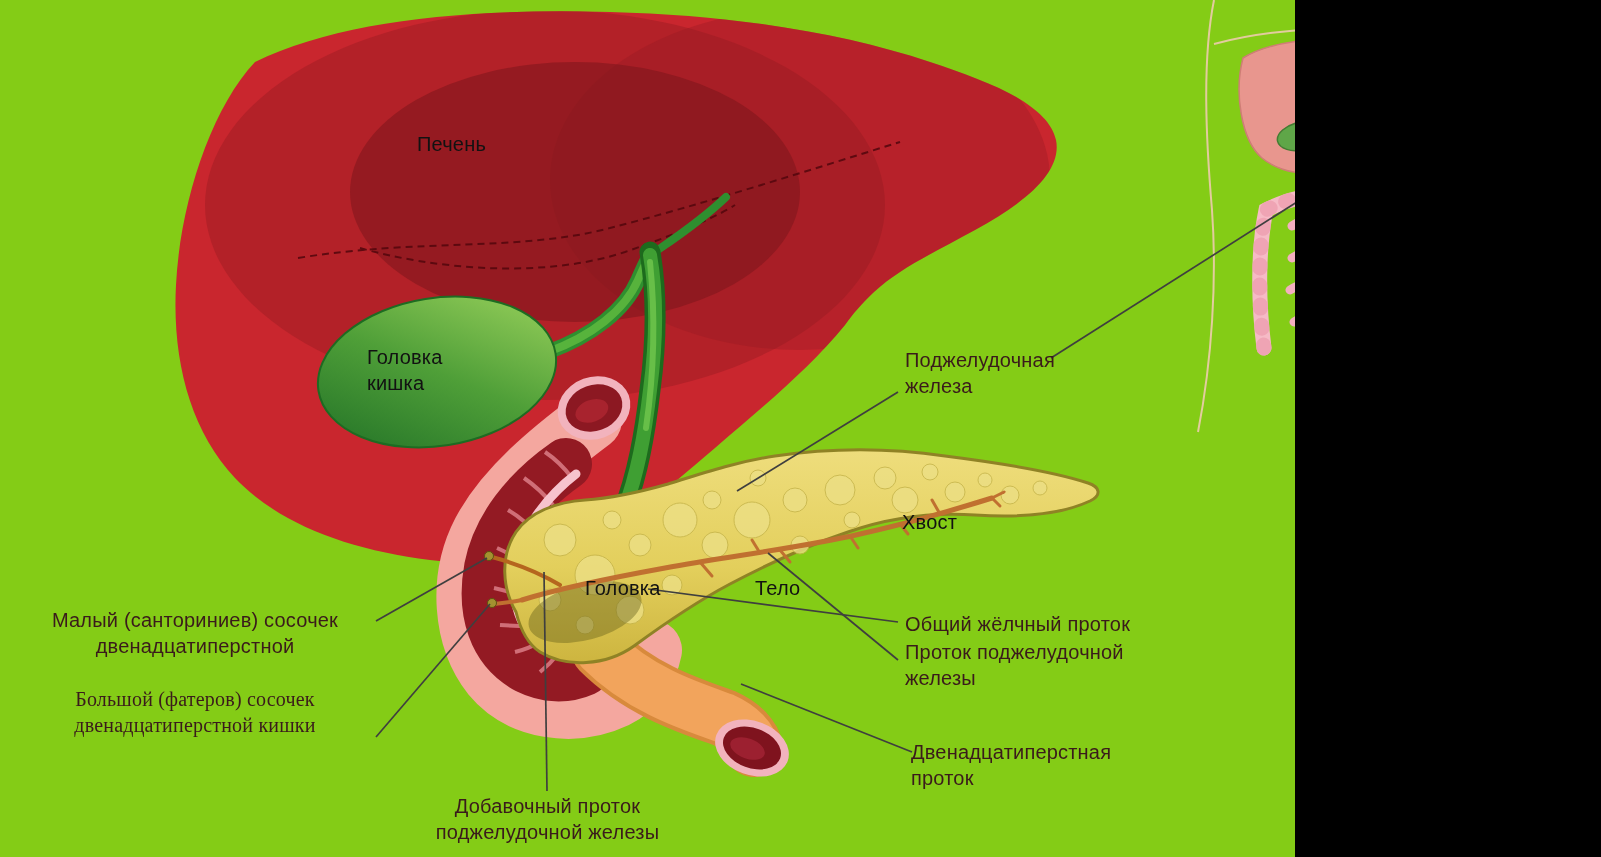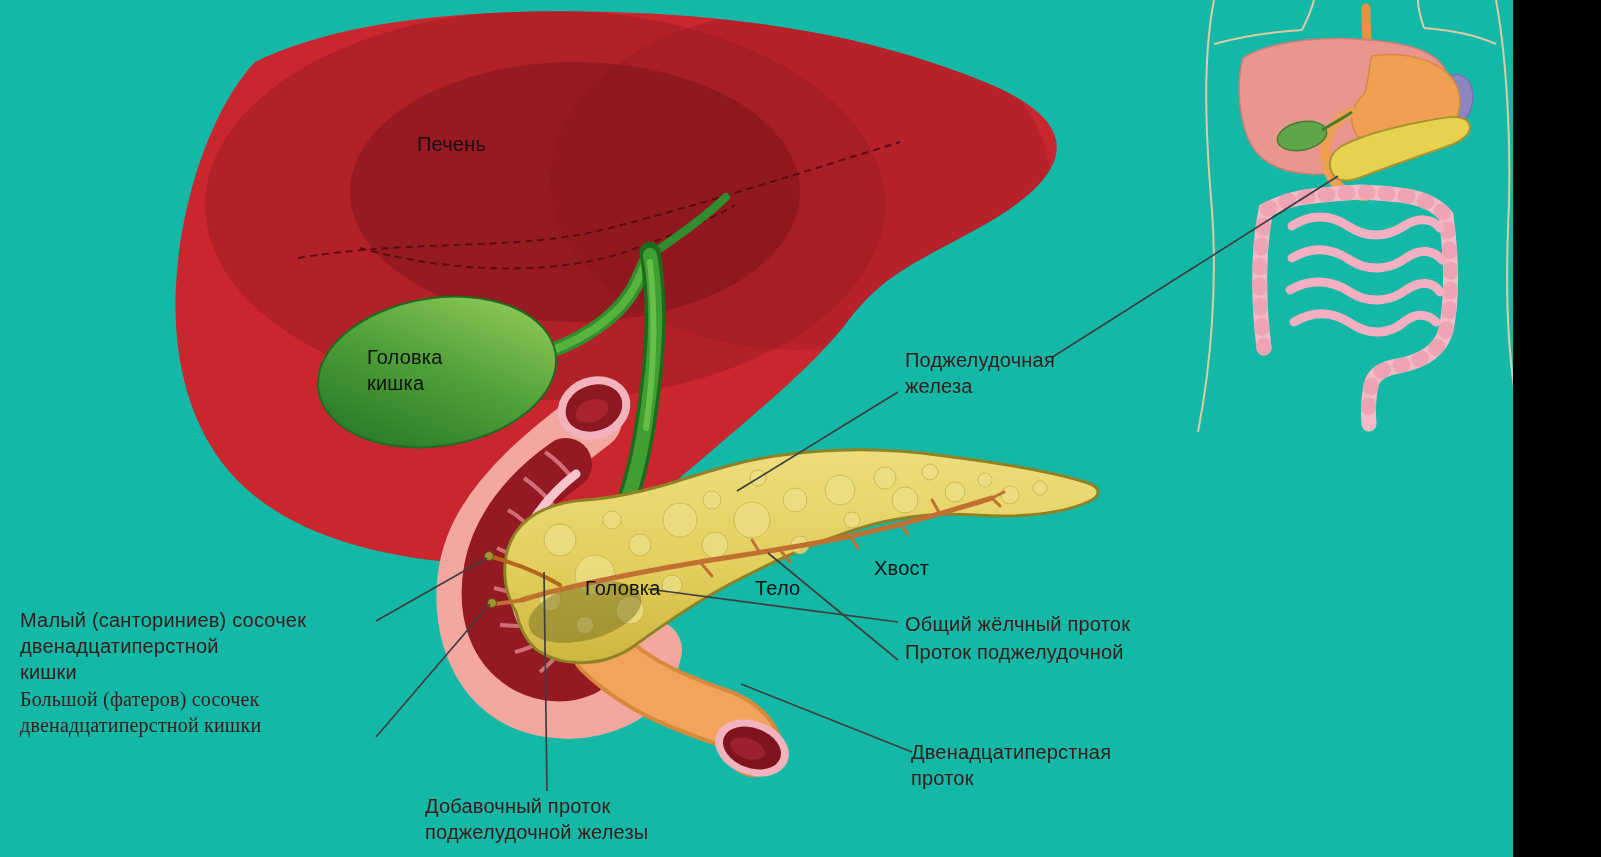--- a/index.html
+++ b/index.html
@@ -1,27 +1,27 @@
 <!DOCTYPE html>
 <html><head>
 <meta charset="utf-8">
 <style>
   html,body{margin:0;padding:0;background:#000;}
   .stage{
-    position:relative;width:1513px;height:857px;background:#14b8a6;
+    position:relative;width:1295px;height:857px;background:#84cc16;
     overflow:hidden;font-family:"Liberation Sans",sans-serif;
   }
   .stage svg{position:absolute;left:0;top:0;}
   .label{
     position:absolute;color:#121212;font-size:20px;line-height:26px;
     white-space:nowrap;letter-spacing:.2px;
   }
   .dim{color:#3a1b1b;}
-  .t-right{text-align:left;}
-  .t-center{}
+  .t-right{text-align:center;}
+  .t-center{text-align:center;}
 </style>
 </head>
 <body>
 
 <div class="stage">
 
 <svg viewBox="0 0 1601 857" width="1601" height="857">
   <defs>
     <path id="liverPath" d="M 255,62 C 340,20 470,8 610,12 C 730,15 840,32 930,62
       C 990,82 1048,104 1056,140 C 1062,170 1030,200 975,230
@@ -199,47 +199,47 @@
 
 <div class="label" style="left:417px;top:131px;">Печень</div>
 
 <div class="label" style="left:367px;top:344px;">
   <div>Головка</div>
   <div>кишка</div>
 </div>
 
 <div class="label" style="left:585px;top:575px;">Головка</div>
 <div class="label" style="left:755px;top:535px;margin-top:40px;">Тело</div>
-<div class="label" style="left:874px;top:509px;margin-top:46px;">Хвост</div>
+<div class="label" style="left:902px;top:509px;">Хвост</div>
 
 <div class="label dim" style="left:905px;top:347px;">
   <div>Поджелудочная</div>
   <div>железа</div>
 </div>
 
 <div class="label dim t-right" style="left:20px;top:607px;width:350px;">
   <div>Малый (санториниев) сосочек</div>
   <div>двенадцатиперстной</div>
-  <div>кишки</div>
 </div>
 
 <div class="label dim t-right" style="left:20px;top:686px;width:350px;font-family:Liberation Serif, serif;">
   <div>Большой (фатеров) сосочек</div>
   <div>двенадцатиперстной кишки</div>
 </div>
 
 <div class="label dim t-center" style="left:425px;top:793px;width:245px;">
   <div>Добавочный проток</div>
   <div>поджелудочной железы</div>
 </div>
 
 <div class="label dim" style="left:905px;top:611px;">Общий жёлчный проток</div>
 
 <div class="label dim" style="left:905px;top:639px;">
   <div>Проток поджелудочной</div>
+  <div>железы</div>
 </div>
 
 <div class="label dim" style="left:911px;top:739px;">
   <div>Двенадцатиперстная</div>
   <div>проток</div>
 </div>
 
 </div>
 
 </body></html>

